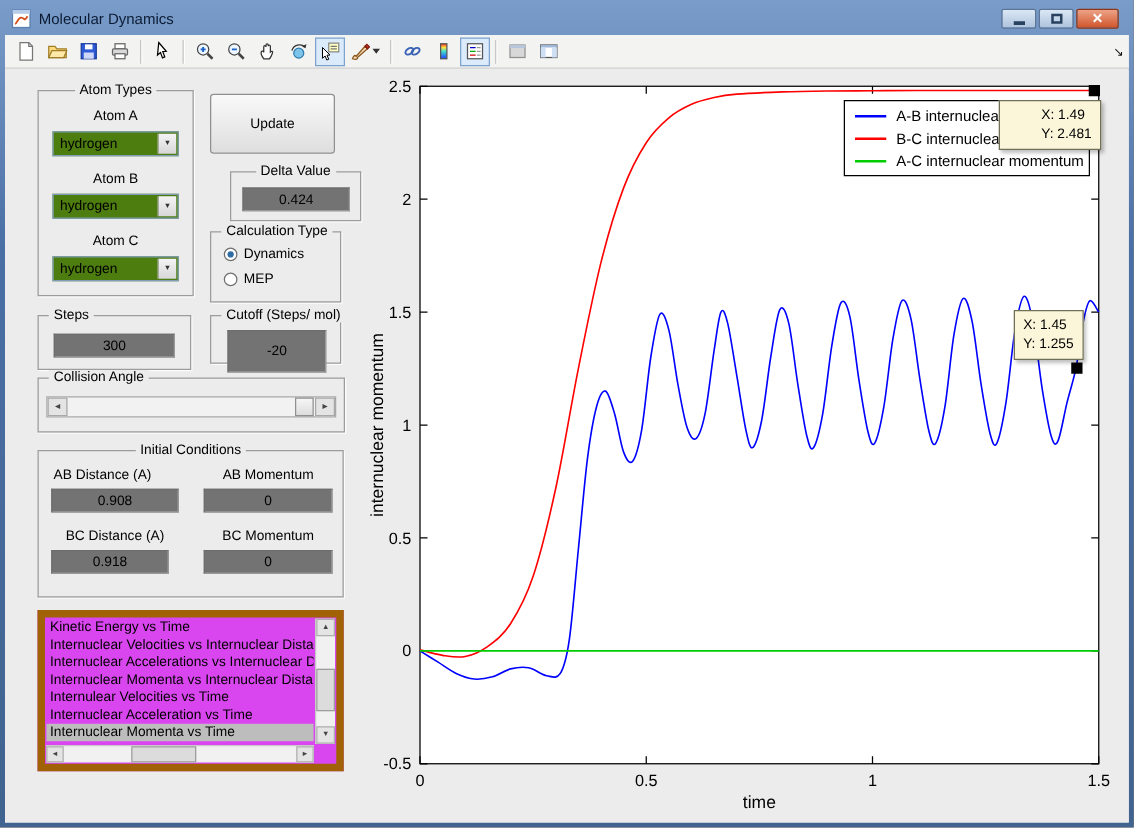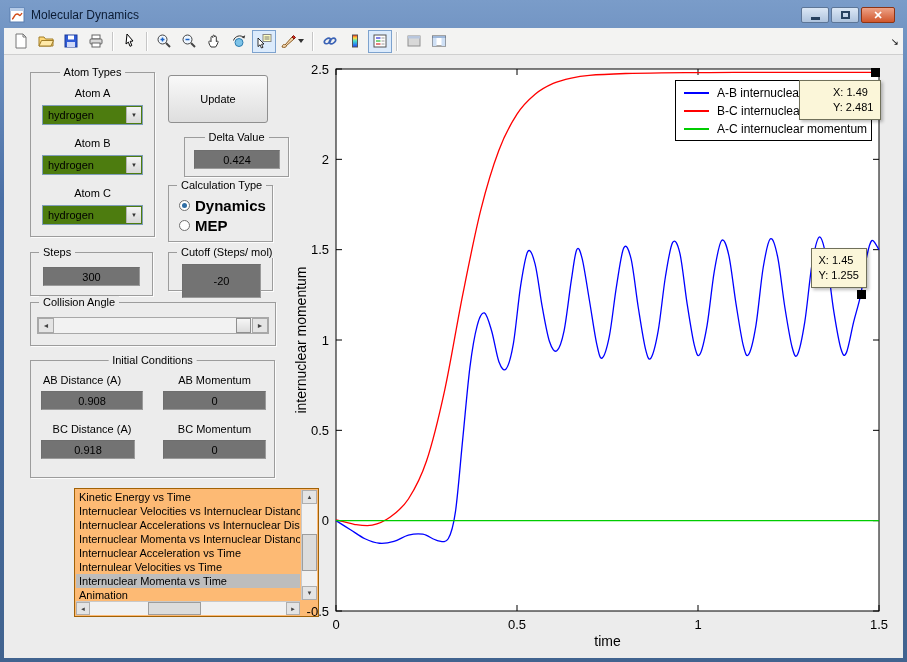--- a/index.html
+++ b/index.html
@@ -57,32 +57,32 @@
 
   .edit { position:absolute; background:#737373; border:1px solid #9a9a9a;
     border-top-color:#6e6e6e; border-left-color:#6e6e6e; text-align:center;
     font-size:11px; font-family:"Liberation Sans",sans-serif; color:#000; }
 
   .radio-row { position:absolute; left:10px; display:flex; align-items:center; gap:5px; }
   .radio { width:11px; height:11px; border:1px solid #707070; border-radius:50%;
     background:#fff; position:relative; }
   .radio.checked::after { content:""; position:absolute; left:2px; top:2px; width:5px;
     height:5px; border-radius:50%; background:#2f6ea5; }
-  .radio-label { font-size:15px;font-weight:bold; }
+  .radio-label { font-size:11px; }
 
   .slider { position:absolute; height:17px; background:#f2f2f2; border:1px solid #a8a8a8; }
   .sl-btn { position:absolute; top:0; bottom:0; width:16px; background:#e4e4e4;
     border:1px solid #a8a8a8; display:flex; align-items:center; justify-content:center; }
   .sl-btn.left { left:0; } .sl-btn.right { right:0; }
   .sl-btn.left::before { content:"◄"; font-size:7px; color:#444; }
   .sl-btn.right::before { content:"►"; font-size:7px; color:#444; }
   .sl-thumb { position:absolute; top:0; bottom:0; width:15px; left:86%;
     background:linear-gradient(#f6f6f6,#dcdcdc); border:1px solid #8f8f8f; }
 
-  .listbox { position:absolute; background:#fdba74; border:1px solid #a16207;margin-left:44px; }
+  .listbox { position:absolute; background:#d946ef; border:6px solid #a16207; }
   .list-items { position:absolute; left:1px; top:1px; right:18px; bottom:16px; overflow:hidden; }
   .list-item { height:14px; line-height:14px; font-size:11px; padding-left:3px;
     white-space:nowrap; overflow:hidden; color:#000; }
   .list-item.selected { background:#bdbdbd; }
   .vscroll { position:absolute; right:1px; top:1px; bottom:16px; width:16px;
     background:#f1f1f1; border-left:1px solid #c9c9c9; }
   .hscroll { position:absolute; left:1px; right:18px; bottom:1px; height:14px;
     background:#f1f1f1; border-top:1px solid #c9c9c9; }
   .scr-btn { position:absolute; background:#e4e4e4; border:1px solid #aeaeae;
     display:flex; align-items:center; justify-content:center; font-size:6px; color:#444; }
@@ -332,22 +332,22 @@
         <input class="edit" style="left: 10px; top: 79px; width: 94px; height: 19px;" value="0.918">
         <input class="edit" style="left: 132px; top: 79px; width: 103px; height: 19px;" value="0">
       </div>
 
       <div class="listbox" style="left:26px; top:432px; width:245px; height:129px;">
         <div class="list-items" id="list-items">
             <div class="list-item">Kinetic Energy vs Time</div>
             <div class="list-item">Internuclear Velocities vs Internuclear Distance</div>
             <div class="list-item">Internuclear Accelerations vs Internuclear Distance</div>
             <div class="list-item">Internuclear Momenta vs Internuclear Distance</div>
+            <div class="list-item">Internulear Velocities vs Time</div>
             <div class="list-item">Internuclear Acceleration vs Time</div>
-            <div class="list-item">Internulear Velocities vs Time</div>
             <div class="list-item selected">Internuclear Momenta vs Time</div>
             <div class="list-item">Animation</div>
           </div>
         <div class="vscroll">
           <span class="scr-btn up"></span>
           <span class="scr-btn thumb"></span>
           <span class="scr-btn down"></span>
         </div>
         <div class="hscroll">
           <span class="scr-btn left"></span>

